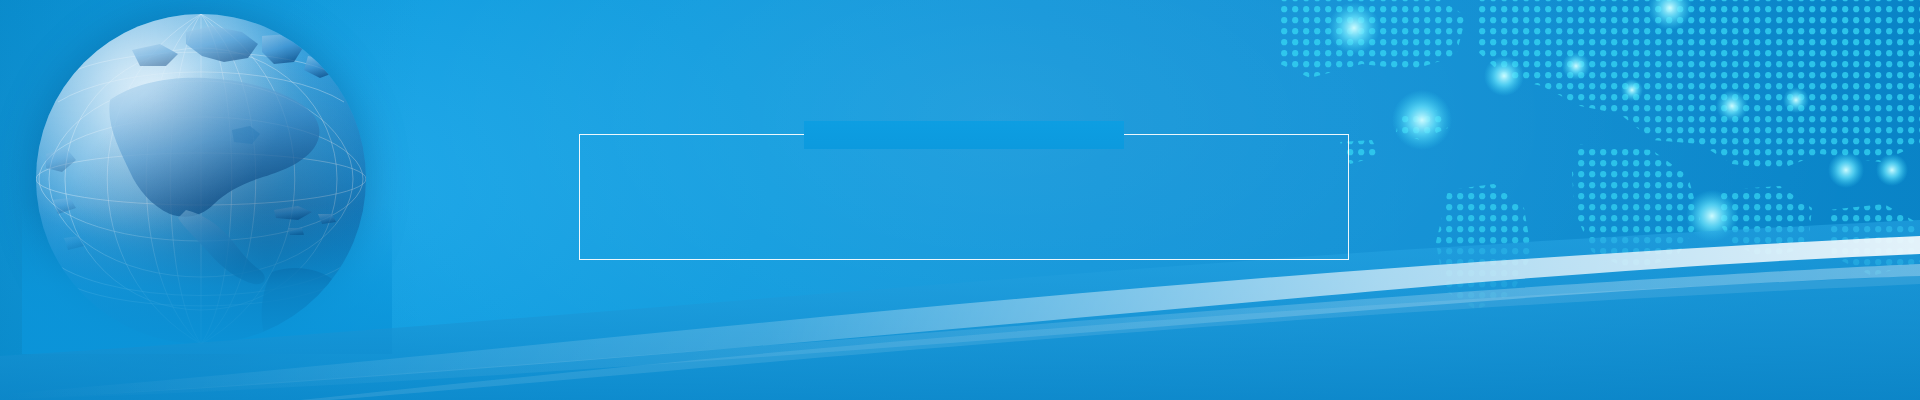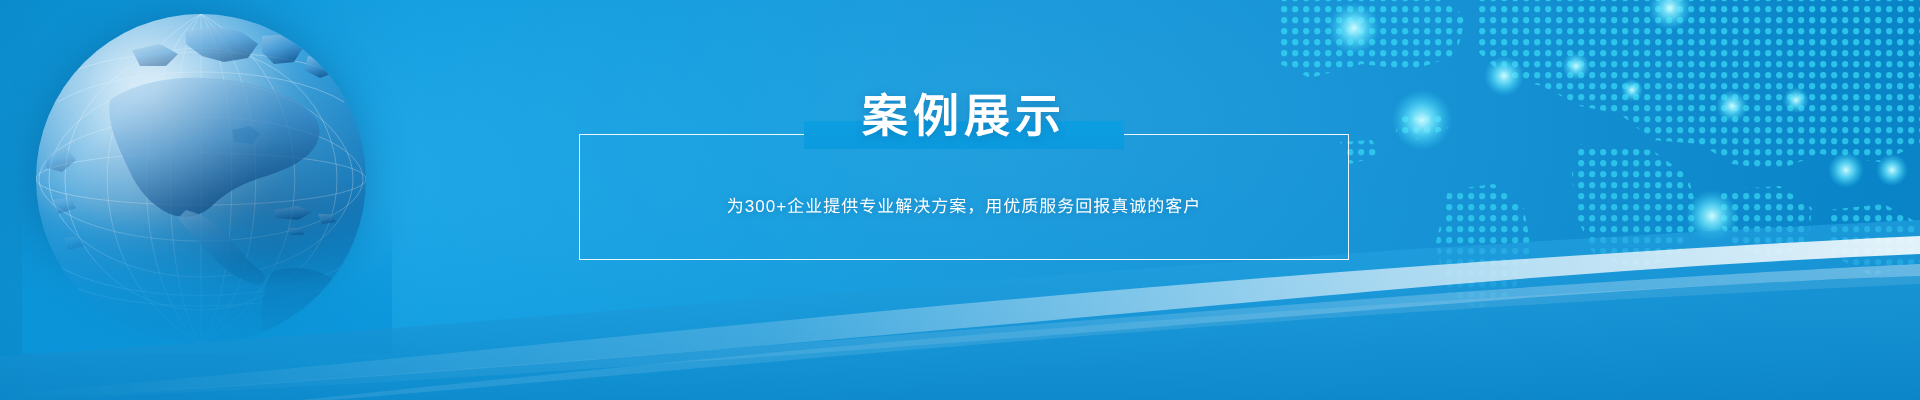--- a/index.html
+++ b/index.html
@@ -288,21 +288,17 @@
                L1920 96 C 1800 100 1620 110 1420 126 C 920 166 420 206 0 220 Z" fill="url(#wv2)"></path>
 
       <path d="M300 220 C 700 178 1200 126 1920 96 L1920 104 C 1220 136 720 188 330 220 Z" fill="#ffffff" fill-opacity=".10"></path>
     </svg>
   </div>
 
   <div class="content">
     <div class="frame-block">
       <div class="frame">
         <div class="title-mask"></div>
-        <div class="subtitle">为300+企业提供专业解决方案，用优质服务回报真诚的客户</div>
-      </div>
-      <div class="title">
-        <span>案例展示</span>
       </div>
     </div>
   </div>
 
 </div>
 
 </body></html>

